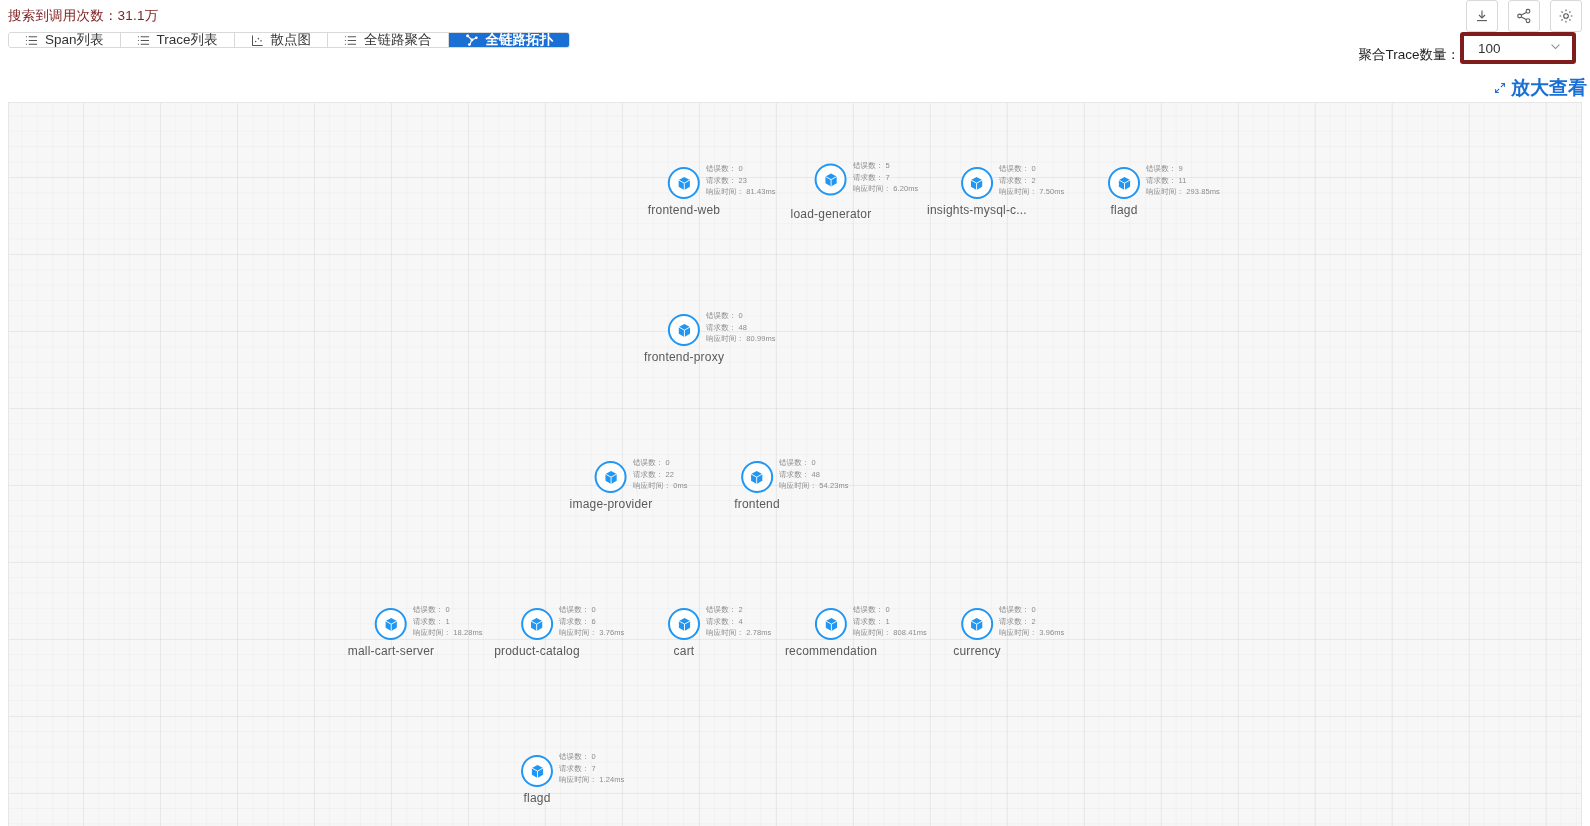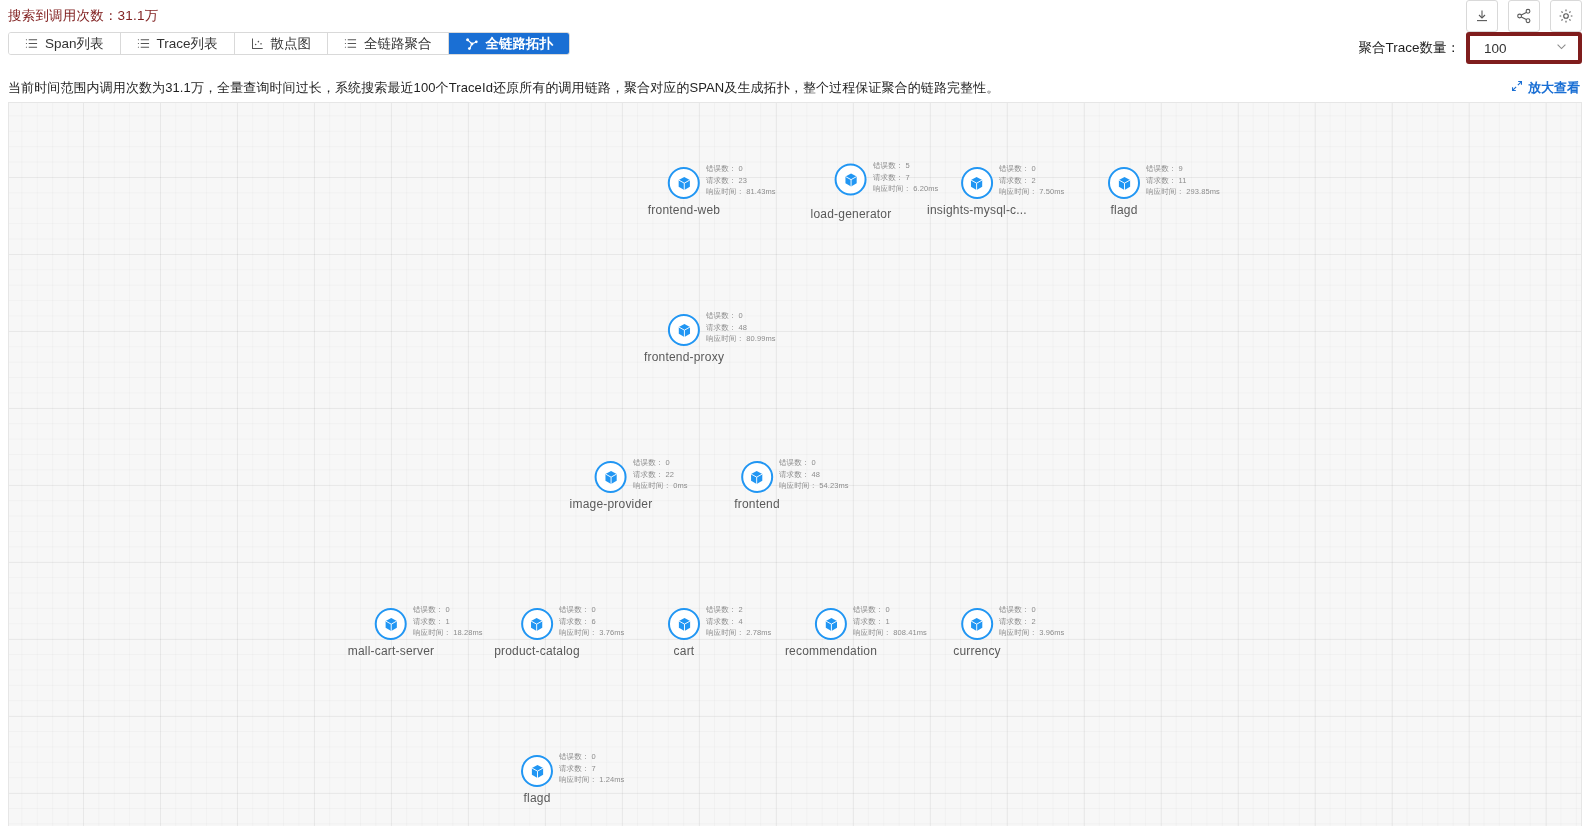--- a/index.html
+++ b/index.html
@@ -51,21 +51,21 @@
   .tabrow {
     position: relative;
     height: 46px;
     padding-left: 8px;
   }
   .tabs {
     display: inline-flex;
     border: 1px solid #d9d9d9;
     border-radius: 3px;
     overflow: hidden;
-    height: 23px;
+    height: 16px;
     background: #fff;
   }
   .tab {
     display: flex;
     align-items: center;
     gap: 7px;
     padding: 0 16px;
     font-size: 13.5px;
     color: #333;
     border-right: 1px solid #d9d9d9;
@@ -77,25 +77,24 @@
   .tab:last-child { border-right: none; }
   .tab.active {
     background: #1a6fd4;
     color: #ffffff;
     font-weight: 600;
   }
   .tab-ico { display: flex; align-items: center; }
 
   .agg-wrap {
     position: absolute;
-    right: 8px;
+    right: 14px;
     top: 0px;
     display: flex;
-    align-items: center;
-    gap: 6px;
+    align-items: flex-end;
   }
   .agg-label { font-size: 13.5px; color: #1f1f1f; }
   .agg-select {
     width: 116px;
     height: 32px;
     border: 4px solid #7f1d1d;
     border-radius: 3px;
     background: #fff;
     display: flex;
     align-items: center;
@@ -113,27 +112,27 @@
     padding-left: 8px;
   }
   .notice {
     font-size: 13px;
     color: #1f1f1f;
     line-height: 20px;
     letter-spacing: .1px;
   }
   .zoom-link {
     position: absolute;
-    right: 10px;
+    right: 3px;
     top: 0px;
     display: flex;
     align-items: center;
     gap: 5px;
     color: #1a6fd4;
-    font-size: 13px;
+    font-size: 19px;
     font-weight: 700;
     cursor: pointer;
     line-height: 20px;
   }
 
   
   .canvas {
     position: relative;
     margin: 0 8px 0 8px;
     height: 728px;
@@ -297,21 +296,20 @@
       <span>
         <svg width="13" height="13" viewBox="0 0 14 14" fill="none" stroke="#8c8c8c" stroke-width="1.2">
           <path d="M2.8 5l4.2 4.2L11.2 5"></path>
         </svg>
       </span>
     </div>
   </div>
 </div>
 
 <div class="noticerow">
-  <span class="notice">当前时间范围内调用次数为31.1万，全量查询时间过长，系统搜索最近100个TraceId还原所有的调用链路，聚合对应的SPAN及生成拓扑，整个过程保证聚合的链路完整性。</span>
   <span class="zoom-link">
     <span>
       <svg width="12" height="12" viewBox="0 0 14 14" fill="none" stroke="#1a6fd4" stroke-width="1.3">
         <path d="M8.4 1.8h3.8v3.8M12.2 1.8L8 6"></path>
         <path d="M5.6 12.2H1.8V8.4M1.8 12.2L6 8"></path>
       </svg>
     </span>
     <span>放大查看</span>
   </span>
 </div>
@@ -350,21 +348,21 @@
             </svg>
           </div>
           <div class="node-stats">
             <div>错误数： <span class="num">0</span></div>
             <div>请求数： <span class="num">23</span></div>
             <div>响应时间： <span class="num">81.43ms</span></div>
           </div>
         </div>
         <div class="node-label">frontend-web</div>
       </div>
-      <div class="node" style="left: 842px; top: 89px; gap: 7px;">
+      <div class="node" style="left: 822px; top: 89px; gap: 7px;">
         <div class="node-core">
           <div class="node-circle">
             <svg width="17" height="17" viewBox="0 0 20 20" fill="none">
               <path d="M10 2.4l6.6 3.5v8L10 17.6 3.4 13.9v-8z" fill="#2196f3"></path>
               <path d="M3.4 5.9L10 9.6l6.6-3.7" stroke="#ffffff" stroke-width="1.1" fill="none"></path>
               <path d="M10 9.6v8" stroke="#ffffff" stroke-width="1.1"></path>
             </svg>
           </div>
           <div class="node-stats">
             <div>错误数： <span class="num">5</span></div>

